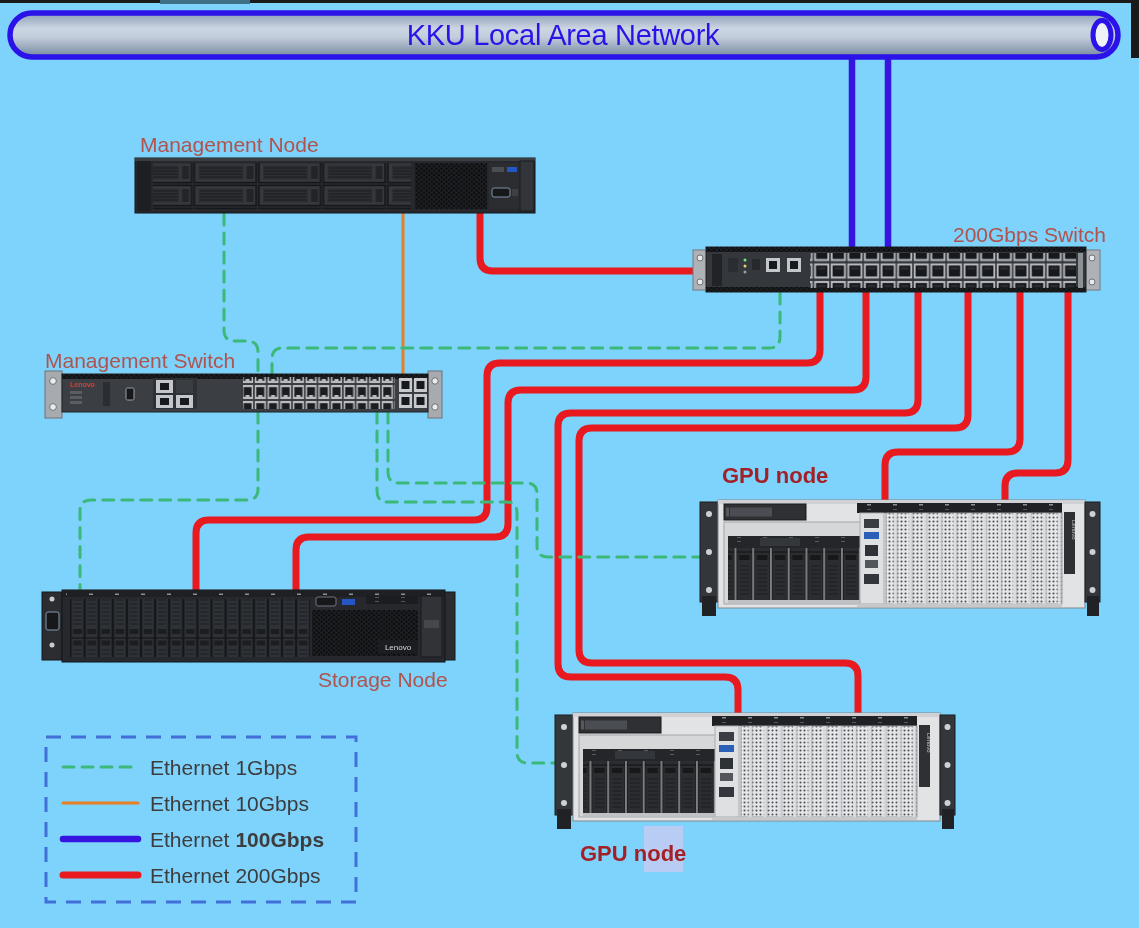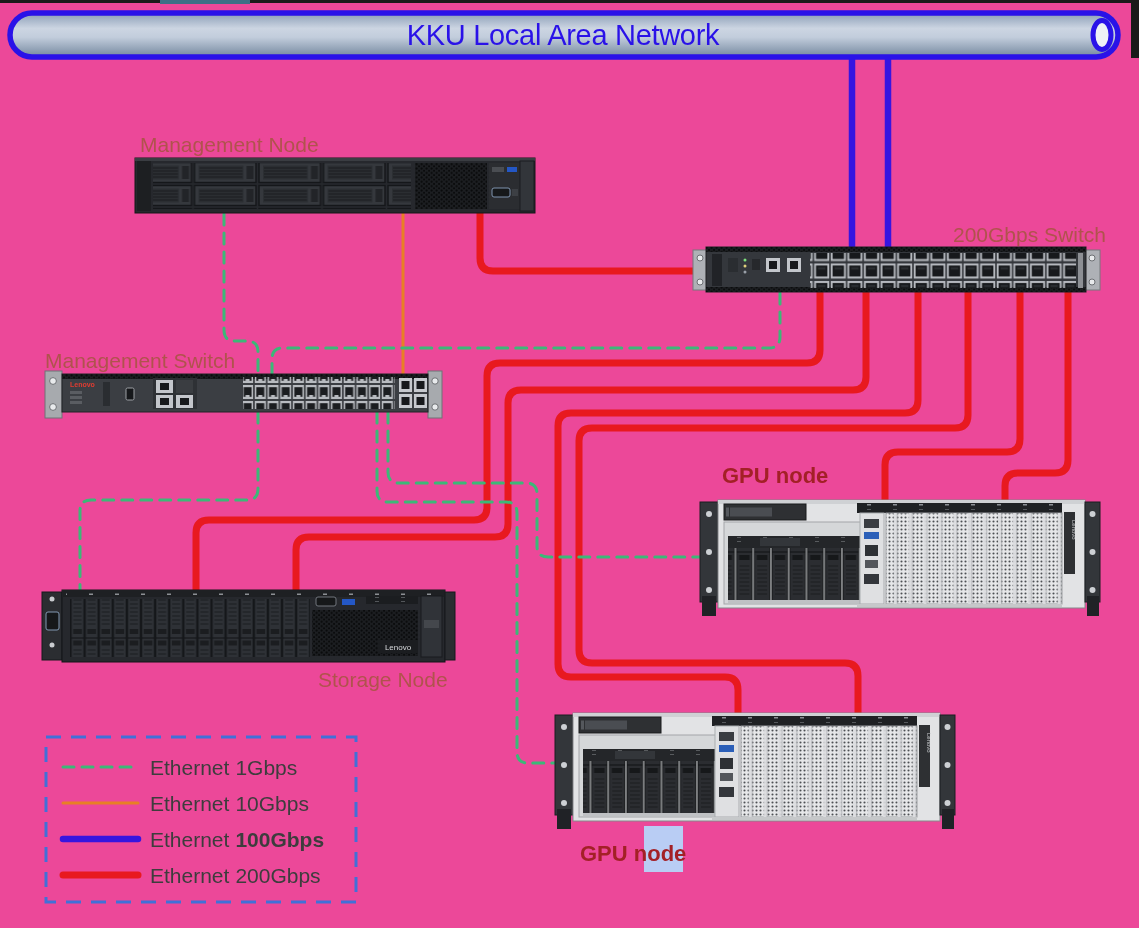--- a/index.html
+++ b/index.html
@@ -1,16 +1,16 @@
 <!DOCTYPE html>
 <html style="--c-eth1g: #3cb878; --c-eth10g: #e87f25; --c-eth100g: #3715e0; --c-eth200g: #e8191f; --c-label-red: #b0534c; --c-label-dark-red: #a32026; --c-lan-blue: #2a12e8; --c-legend-border: #4170d8; --c-legend-text: #3d3d3d; --c-highlight-blue: #b9cdf4;"><head>
 <meta charset="utf-8">
 <style>
   html,body{margin:0;padding:0;background:#fff}
-  .stage{position:relative;width:1139px;height:928px;background:#ec4899;overflow:hidden;
+  .stage{position:relative;width:1139px;height:928px;background:#7dd3fc;overflow:hidden;
          font-family:"Liberation Sans",sans-serif}
   svg{position:absolute;left:0;top:0}
   .lk{fill:none;stroke-linecap:round;stroke-linejoin:round}
   .lk-200g{stroke:var(--c-eth200g);stroke-width:7}
   .lk-100g{stroke:var(--c-eth100g);stroke-width:6.5}
   .lk-10g{stroke:var(--c-eth10g);stroke-width:3}
   .lk-1g{stroke:var(--c-eth1g);stroke-width:3;stroke-dasharray:11 8}
   .lbl{fill:var(--c-label-red);font-family:"Liberation Sans",sans-serif;font-size:21px}
   .lbl-b{fill:var(--c-label-dark-red);font-family:"Liberation Sans",sans-serif;font-size:22px;font-weight:bold}
   .lan-text{fill:var(--c-lan-blue);font-family:"Liberation Sans",sans-serif;font-size:29px;font-weight:500;letter-spacing:-0.3px}

